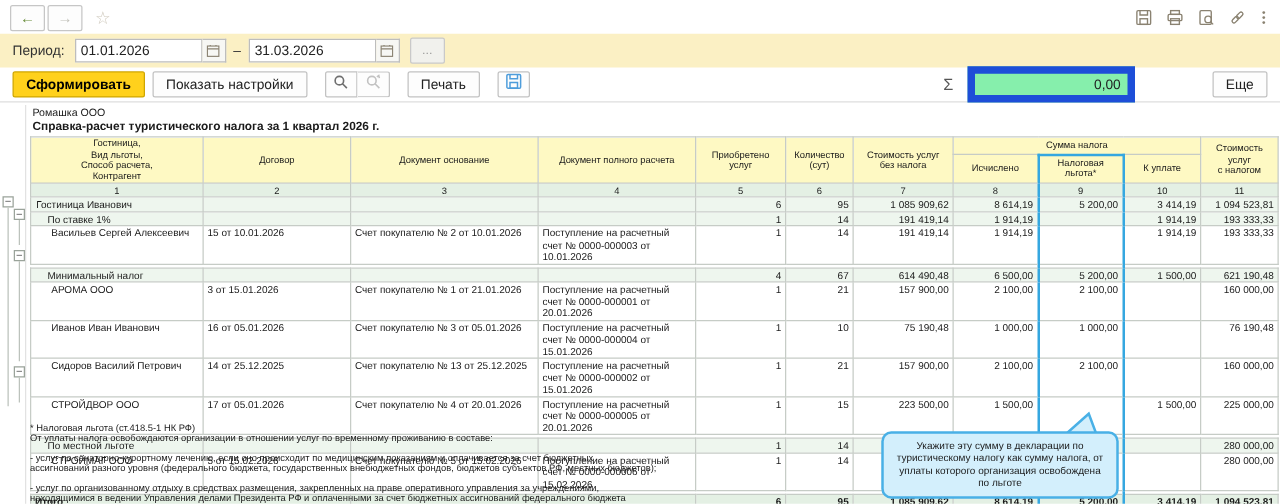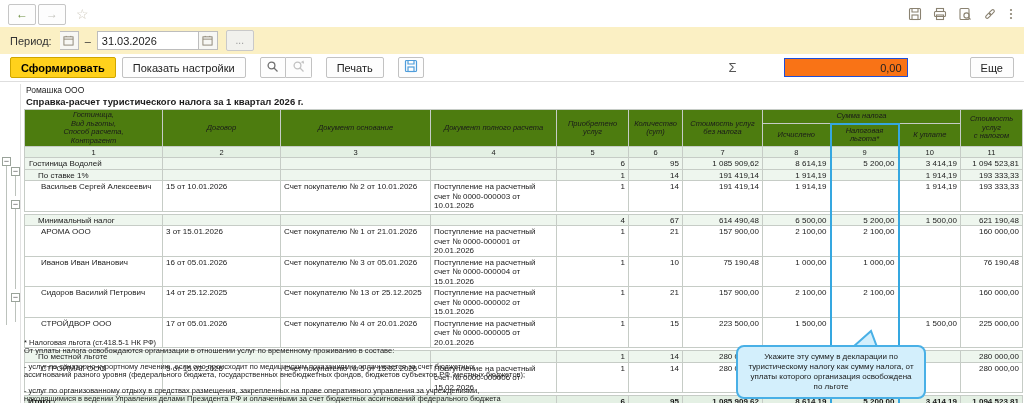--- a/index.html
+++ b/index.html
@@ -33,31 +33,31 @@
     border-bottom:1px solid #dedede;}
   .btn{height:21px;border:1px solid #c2c2c2;border-radius:2px;background:#fdfdfd;font-size:11px;
     padding:0 10px;color:#222;display:flex;align-items:center;box-sizing:border-box;}
   .btn.primary{background:#ffd11c;border-color:#cfa600;font-weight:bold;color:#000;}
   .iconbtn{width:26px;height:21px;border:1px solid #c2c2c2;border-radius:2px;background:#fdfdfd;
     display:flex;align-items:center;justify-content:center;box-sizing:border-box;}
   .iconbtn.joinL{border-top-right-radius:0;border-bottom-right-radius:0;}
   .iconbtn.joinR{border-left:none;border-top-left-radius:0;border-bottom-left-radius:0;}
   .flexgap{flex:1;}
   .sigma{font-size:13px;color:#555;margin-right:5px;}
-  .sumfield{width:112px;height:17px;border:1px solid #1d4ed8;background:#f97316;font-size:11px;
-    display:flex;align-items:center;justify-content:flex-end;padding:0 5px;color:#222;margin-left:36px;}
+  .sumfield{width:112px;height:17px;border:6px solid #1d4ed8;background:#86efac;font-size:11px;
+    display:flex;align-items:center;justify-content:flex-end;padding:0 5px;color:#222;}
   .btn.more{margin-left:56px;}
   
   .report{position:absolute;left:20px;top:84px;border-left:1px solid #e2e2e2;padding-left:3px;}
   .company{font-size:8.5px;margin:1px 12px 1px 2px;}
   .rtitle{font-size:9.5px;font-weight:bold;margin:0 0 2px 2px;}
   table{border-collapse:collapse;table-layout:fixed;width:998px;font-size:8px;}
   th,td{border:1px solid #c6ccc6;padding:0 3px;overflow:hidden;box-sizing:border-box;}
-  th{background:#4d7c0f;font-weight:normal;font-size:7.5px;line-height:8.5px;white-space:pre-line;
-    text-align:center;vertical-align:middle;padding:1px 2px;font-style:italic;}
+  th{background:#fef9c3;font-weight:normal;font-size:7.5px;line-height:8.5px;white-space:pre-line;
+    text-align:center;vertical-align:middle;padding:1px 2px;}
   tr.numrow td{background:#e4f0e4;text-align:center;font-size:7.5px;height:11px;line-height:9px;}
   td.txt{text-align:left;line-height:9.5px;vertical-align:top;padding-top:1px;white-space:normal;}
   td.num{text-align:right;line-height:9.5px;vertical-align:top;padding-top:1px;white-space:nowrap;}
   tr.r-group1 td,tr.r-group2 td{background:#eef6ee;}
   tr.r-total td{background:#e4f0e4;font-weight:bold;}
   tr.r-group1,tr.r-group2{height:10px;}
   tr.r-item{height:20px;}
   tr.r-total{height:12px;}
   tr.r-spacer{height:3px;}
   tr.r-spacer td{border-top:none;border-bottom:none;border-left:none;border-right:none;}
@@ -67,21 +67,21 @@
   .hl{border-left:2px solid #35a7e0 !important;border-right:2px solid #35a7e0 !important;}
   th.hl-top{border-top:2px solid #35a7e0 !important;}
   tr.r-total td.hl{border-bottom:2px solid #35a7e0 !important;}
   
   .gbox{position:absolute;width:9px;height:9px;border:1px solid #9aa39a;background:#fff;
     font-size:9px;line-height:7px;text-align:center;color:#555;box-sizing:border-box;}
   .gline{position:absolute;width:1px;background:#bcc2bc;}
   
   .footnote{position:absolute;left:24px;top:339px;width:680px;font-size:7.5px;line-height:8px;
     white-space:pre-line;color:#1a1a1a;}
-  .callout{position:absolute;left:736px;top:345px;width:170px;background:#d3effc;
+  .callout{position:absolute;left:705px;top:345px;width:170px;background:#d3effc;
     border:2px solid #49b0e6;border-radius:8px;font-size:8px;line-height:10px;text-align:center;
     padding:5px 8px;color:#1a1a1a;}
   .callout-tail{position:absolute;left:850px;top:329px;}
 </style>
 </head>
 <body>
 
 <div class="topbar">
   <div class="navbtn back">←</div>
   <div class="navbtn fwd">→</div>
@@ -122,20 +122,21 @@
           <circle cx="3" cy="7" r="1.1"></circle>
           <circle cx="3" cy="11" r="1.1"></circle>
         </svg>
       </span>
   </div>
 </div>
 
 <div class="periodbar">
   <span class="plabel">Период:</span>
   <div class="dategroup">
+    <div class="datefield">01.01.2026</div>
     <div class="calbtn">
         <svg width="11" height="11" viewBox="0 0 12 12" fill="none" stroke="#8a8271" stroke-width="1">
           <rect x="1" y="2" width="10" height="9"></rect>
           <path d="M1 4.5 h10 M3.5 2 v-1 M8.5 2 v-1"></path>
         </svg>
       </div>
   </div>
   <span class="dash">–</span>
   <div class="dategroup">
     <div class="datefield">31.03.2026</div>
@@ -231,21 +232,21 @@
         <td>6</td>
         <td>7</td>
         <td>8</td>
         <td class="hl">9</td>
         <td>10</td>
         <td>11</td>
       </tr>
     </thead>
     <tbody id="tbody">
         <tr class="r-group1">
-          <td class="txt lvl1">Гостиница Водолей</td>
+          <td class="txt lvl1">Гостиница Иванович</td>
           <td class="txt"></td>
           <td class="txt"></td>
           <td class="txt"></td>
           <td class="num">6</td>
           <td class="num">95</td>
           <td class="num">1 085 909,62</td>
           <td class="num">8 614,19</td>
           <td class="num hl">5 200,00</td>
           <td class="num">3 414,19</td>
           <td class="num">1 094 523,81</td>

